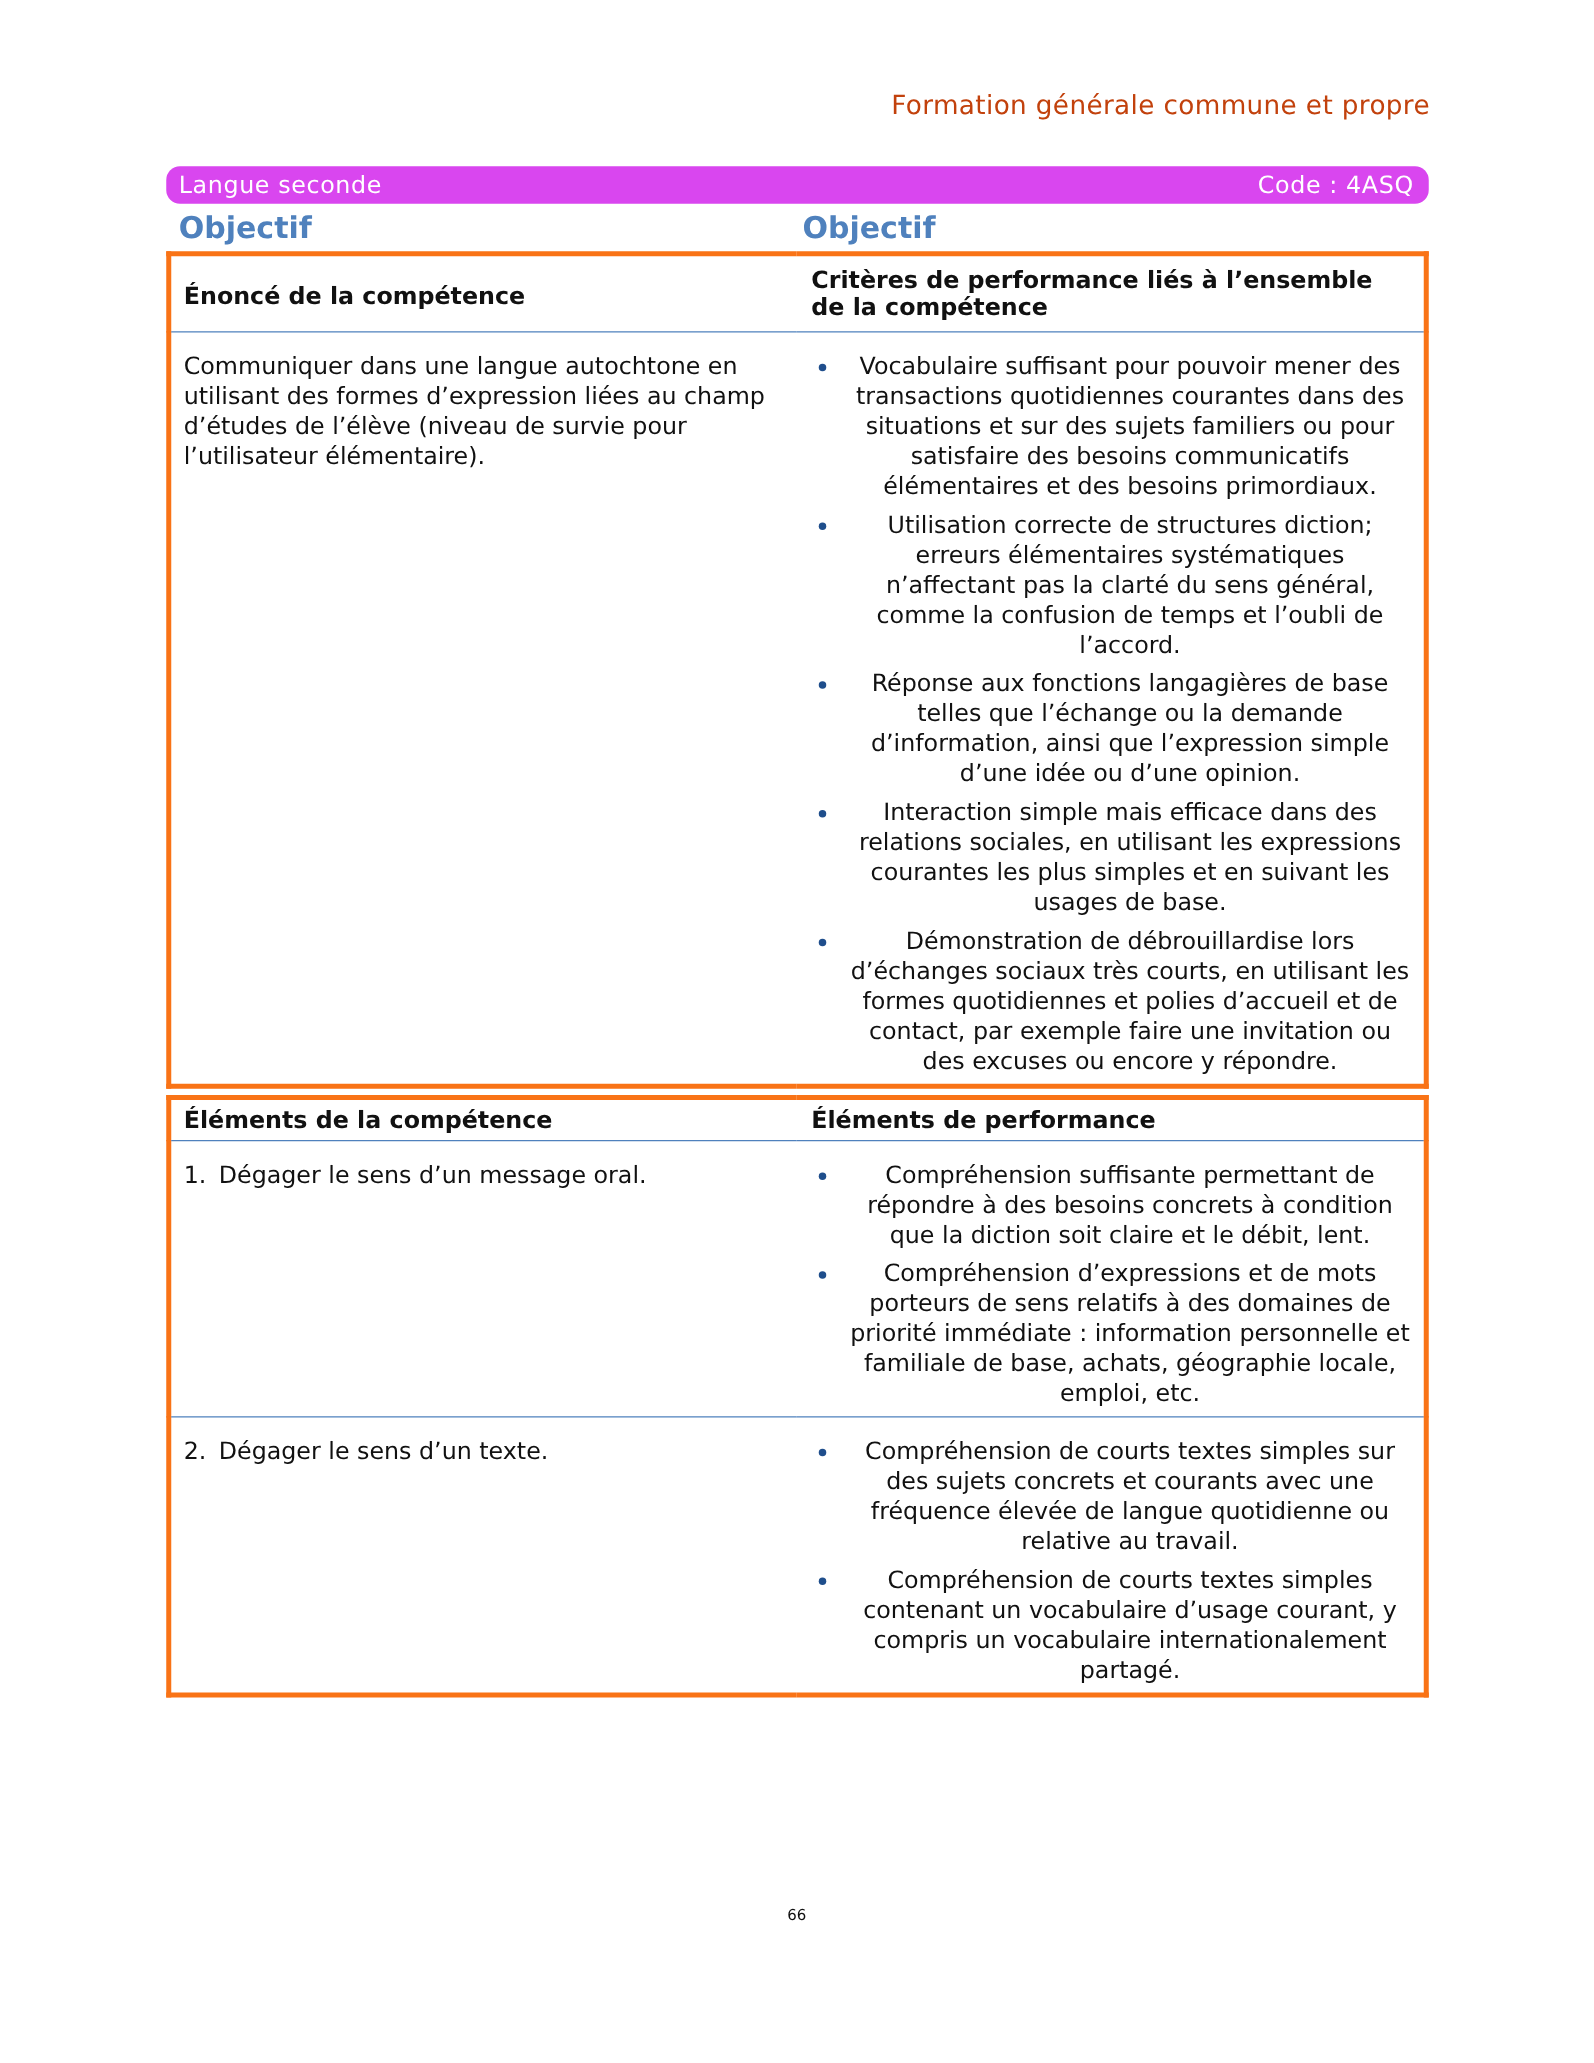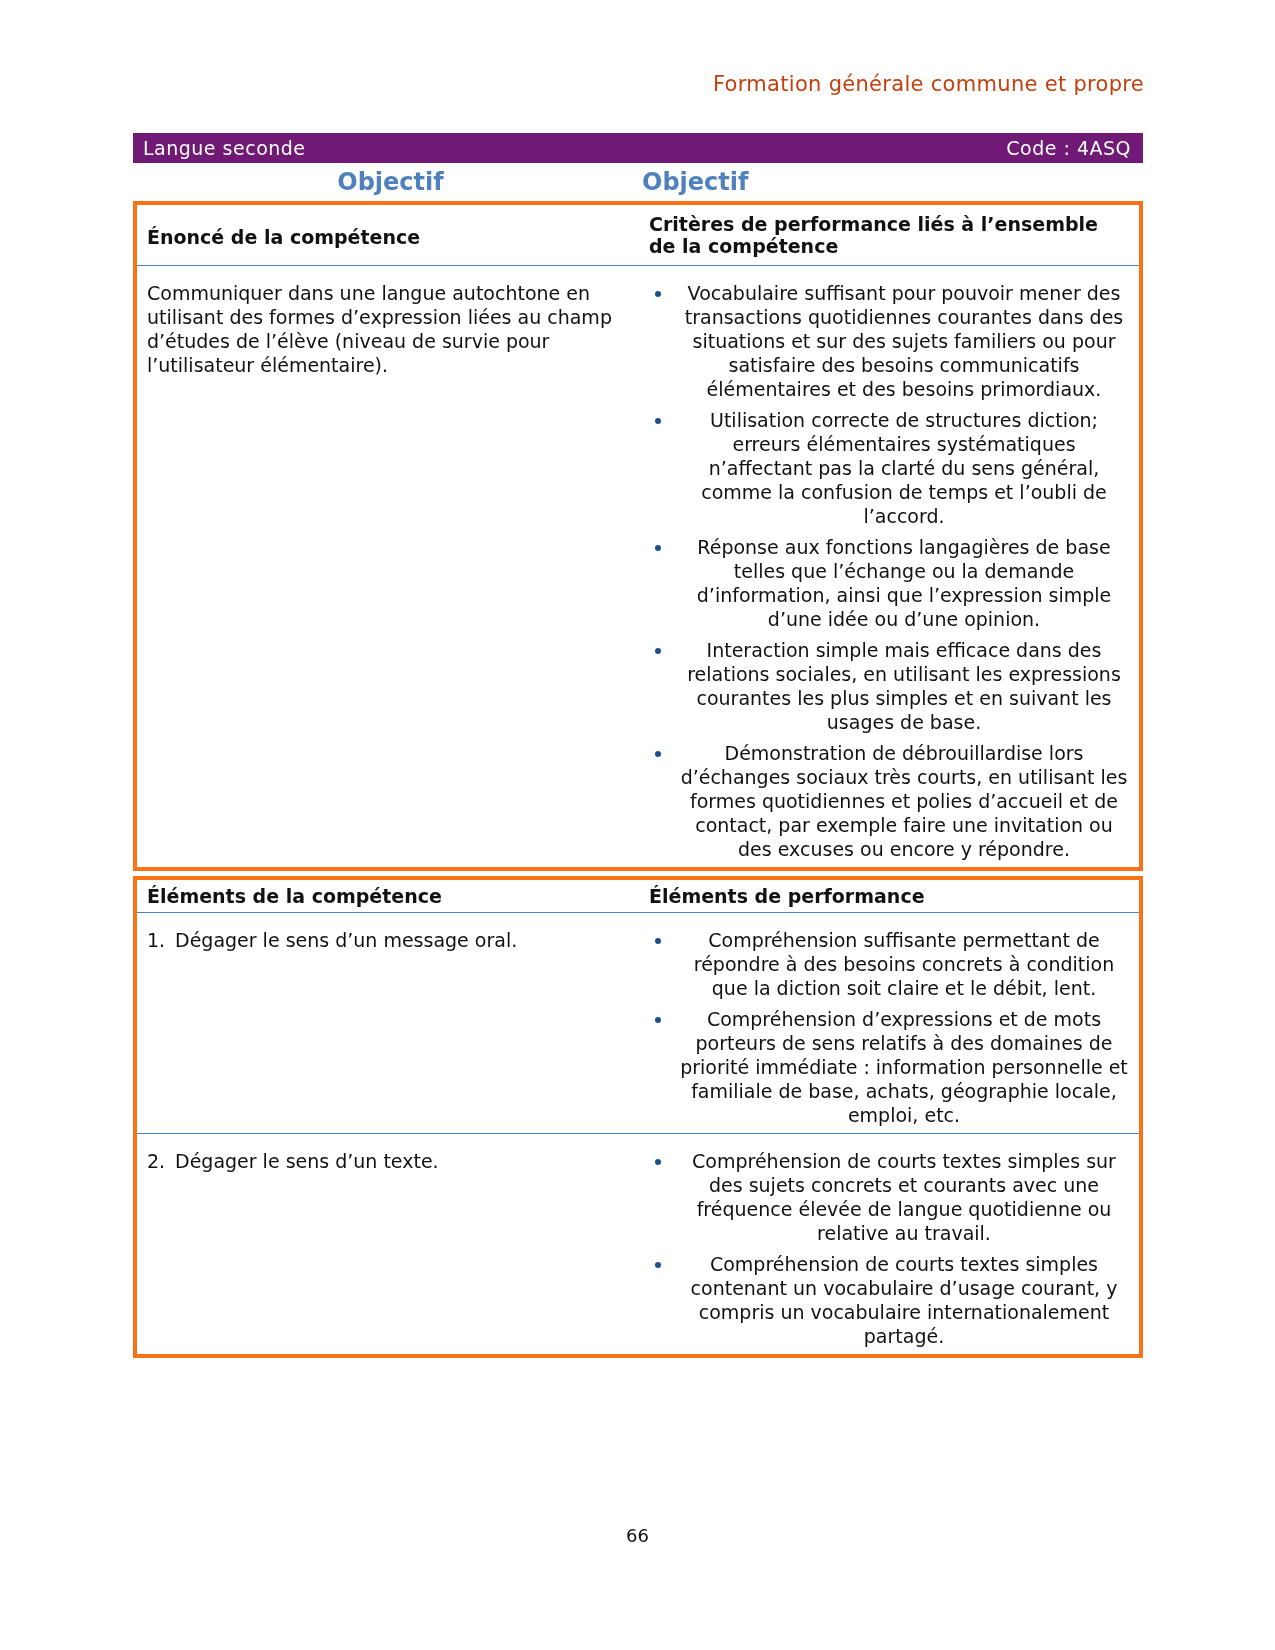--- a/index.html
+++ b/index.html
@@ -1,42 +1,42 @@
 <!DOCTYPE html>
 <html><head>
 <meta charset="utf-8">
 <style>
   html, body { margin: 0; padding: 0; background: #ffffff; }
   body { width: 1275px; height: 1650px; position: relative; overflow: hidden;
          font-family: "DejaVu Sans", sans-serif; color: #111; }
   .running-head { position: absolute; right: 131px; top: 72px; font-size: 21px;
                   color: #c2410c; letter-spacing: 0.3px; }
   .page { position: absolute; left: 133px; top: 133px; width: 1010px; }
-  .bar { background: #701a75; height: 30px; display: flex; justify-content: space-between;
-         align-items: center; padding: 0 12px 0 10px; color: #ffffff; font-size: 19px; letter-spacing: 0.5px; }
-  .col-titles { display: flex; height: 38px; align-items: center; text-align: center; }
+  .bar { background: #d946ef; height: 30px; display: flex; justify-content: space-between;
+         align-items: center; padding: 0 12px 0 10px; color: #ffffff; font-size: 19px; letter-spacing: 0.5px; border-radius: 11px; }
+  .col-titles { display: flex; height: 38px; align-items: center; }
   .col-titles div { font-weight: bold; color: #4f81bd; font-size: 24px; }
   .col-titles .l { width: 505px; padding-left: 10px; box-sizing: border-box; }
   .col-titles .r { padding-left: 4px; }
   table { border-collapse: collapse; width: 1010px; table-layout: fixed; border: 4px solid #f97316; }
   td { vertical-align: top; padding: 4px 10px 4px 10px; font-size: 19px; line-height: 24px; }
   td.right { padding-left: 12px; }
   tr.head td { font-weight: bold; border-bottom: 1px solid #4f81bd; }
   tr.row-sep td { border-bottom: 1px solid #4f81bd; }
   .t1 tr.head td { height: 48px; vertical-align: middle; }
   .t1 tr.head td.left { padding-top: 8px; }
   .t1 tr.head td.right { line-height: 22px; margin-top: 36px; }
   .t2 { margin-top: 5px; }
   ul { margin: 0; padding: 0; list-style: none; text-align: center; }
   li { position: relative; padding-left: 30px; margin-bottom: 7px; }
   li:last-child { margin-bottom: 2px; }
   li .bullet { position: absolute; left: 6px; top: 10px; width: 6px; height: 6px; border-radius: 50%; background: #1f4e8c; }
   .numbered { display: flex; }
   .numbered .num { width: 28px; flex: none; }
-  .page-number { position: absolute; left: 0; width: 1275px; top: 1525px; text-align: center; font-size: 18px; color: #111; }
+  .page-number { position: absolute; left: 0; width: 1275px; top: 1525px; text-align: center; font-size: 12px; color: #111; }
   .sp-top { padding-top: 15px; }
 </style>
 </head>
 <body>
 
 <div class="running-head">Formation générale commune et propre</div>
 
 <div class="page">
   <div class="bar">
     <span>Langue seconde</span>

